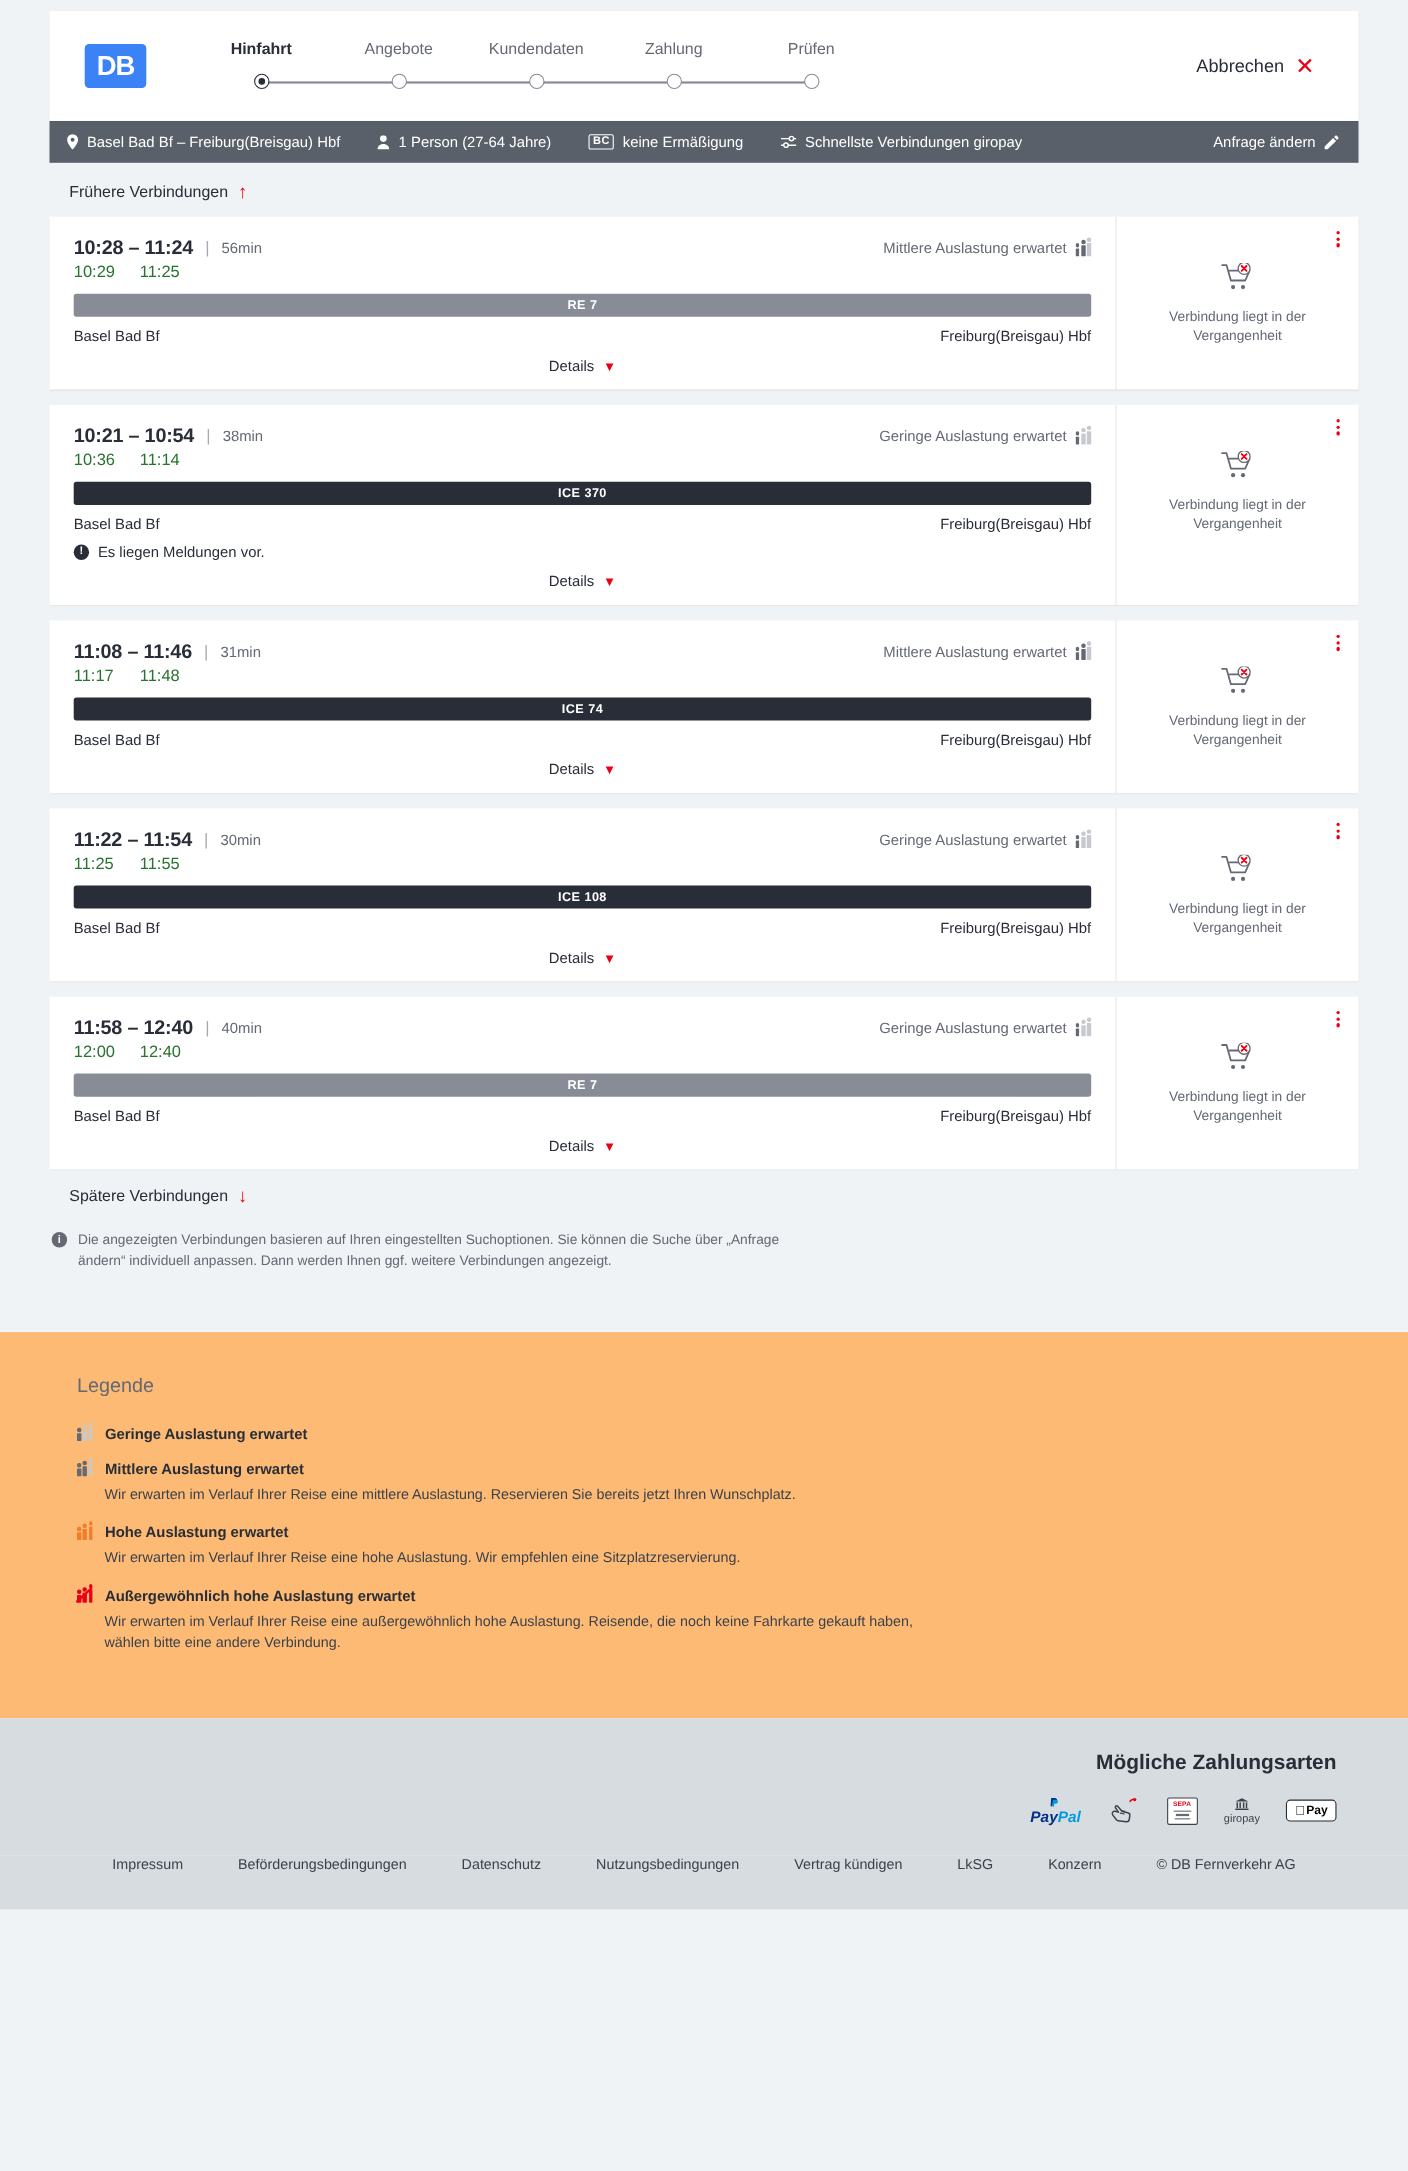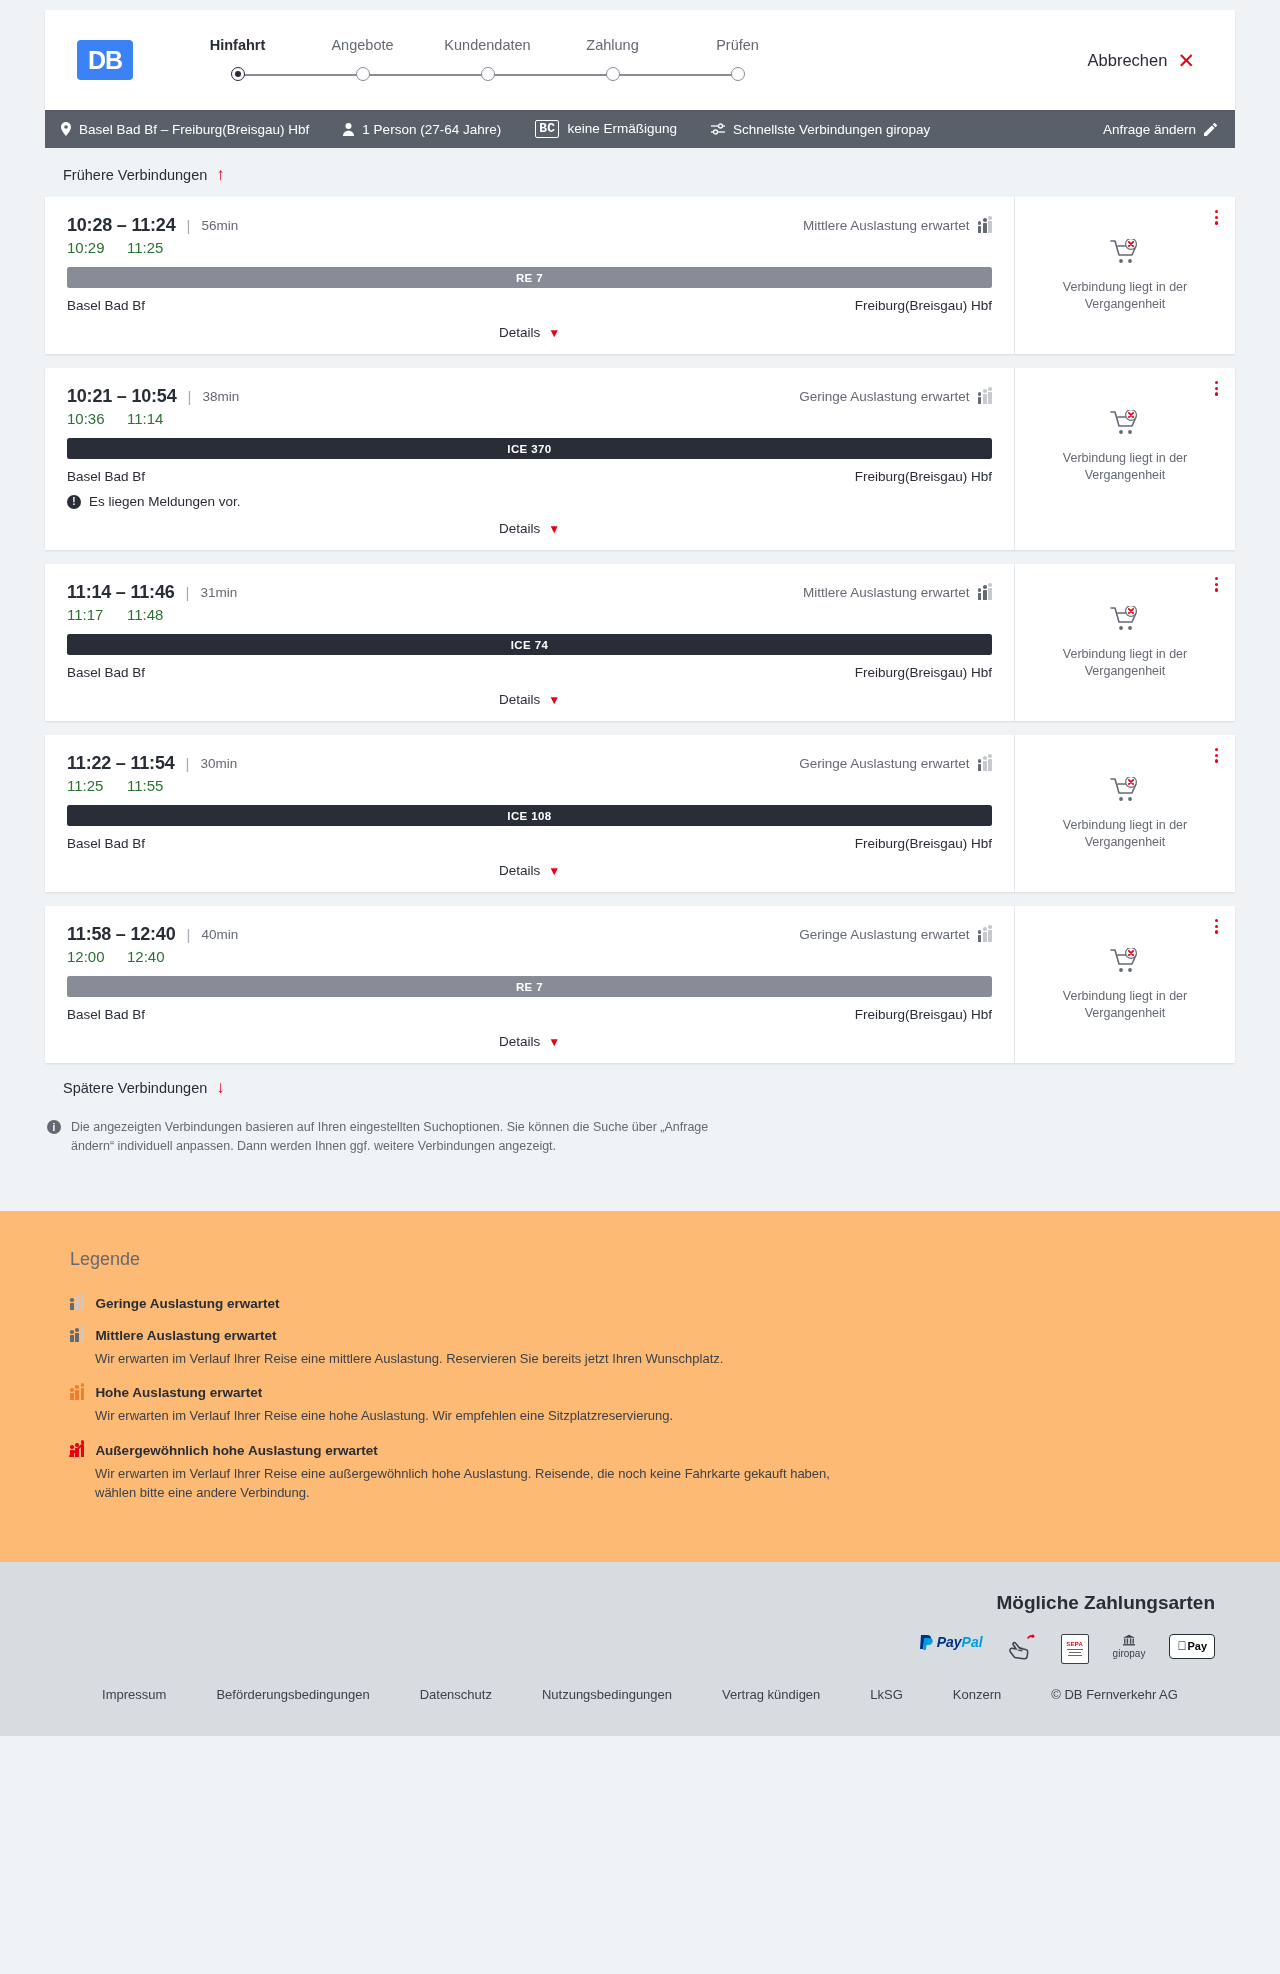--- a/index.html
+++ b/index.html
@@ -80,23 +80,22 @@
     display: flex; align-items: center;
     color: #fff; font-size: 13.5px;
     padding: 0 18px 0 16px;
     gap: 0;
   }
   .qitem { display: flex; align-items: center; gap: 8px; margin-right: 34px; white-space: nowrap; }
   .qitem.last { margin-left: auto; margin-right: 0; cursor: pointer; }
   .qicon { display: inline-flex; align-items: center; justify-content: center; }
   .bc-box {
     border: 1.4px solid #fff; border-radius: 2px;
-    font-size: 13px; font-weight: bold; padding: 1px 3px; line-height: 1.05;
+    font-size: 10px; font-weight: bold; padding: 1px 3px; line-height: 1.05;
     letter-spacing: .3px;
-    font-family: Liberation Mono, monospace;
   }
 
   
   .content { margin: 0 45px; padding: 0; }
   .title-row {
     display: flex; align-items: baseline; gap: 10px;
     padding: 35px 0 0 18px;
   }
   .title-main { font-size: 26px; font-weight: bold; letter-spacing: -.2px; }
   .title-date { font-size: 21px; color: #282d37; }
@@ -216,21 +215,21 @@
 
   
   .pay-sec { background: #d7dce1; padding: 30px 0 28px 0; }
   .pay-inner {
     margin: 0 45px; display: flex; flex-direction: column;
     align-items: flex-end; padding-right: 20px;
   }
   .pay-title { font-size: 19px; font-weight: bold; color: #282d37; margin-bottom: 20px; }
   .pay-icons { display: flex; align-items: center; gap: 24px; }
   .pay-chip {
-    height: 25px; display: flex; justify-content: center;
+    height: 25px; display: flex; align-items: center; justify-content: center; flex-direction: column;
   }
   .paypal-txt { font-size: 14px; font-weight: bold; font-style: italic; }
   .pp-b { color: #003087; }
   .pp-l { color: #009cde; }
   .sepa-box {
     width: 28px; height: 30px; border: 1.3px solid #3c414b; border-radius: 2px;
     display: flex; flex-direction: column; align-items: center; justify-content: center;
     gap: 2px; background: #fff;
   }
   .sepa-box .s-t { font-size: 6px; color: #ec0016; font-weight: bold; letter-spacing: .2px;}
@@ -478,21 +477,21 @@
             </svg>
           </span>
           <span class="cart-note">Verbindung liegt in der Vergangenheit</span>
         </div>
       </div>
     </div>
 
     <div class="card">
       <div class="card-main">
         <div class="row1">
-          <span class="times">11:14 – 11:46</span>
+          <span class="times">11:08 – 11:46</span>
           <span class="sep">|</span>
           <span class="dur">31min</span>
           <span class="util">
             <span>Mittlere Auslastung erwartet</span>
             <span class="barwrap">
               <span class="barcol">
                   <span class="pt" style="background:#646973"></span>
                   <span class="bd" style="height:7px;background:#646973"></span>
                 </span>
               <span class="barcol">

